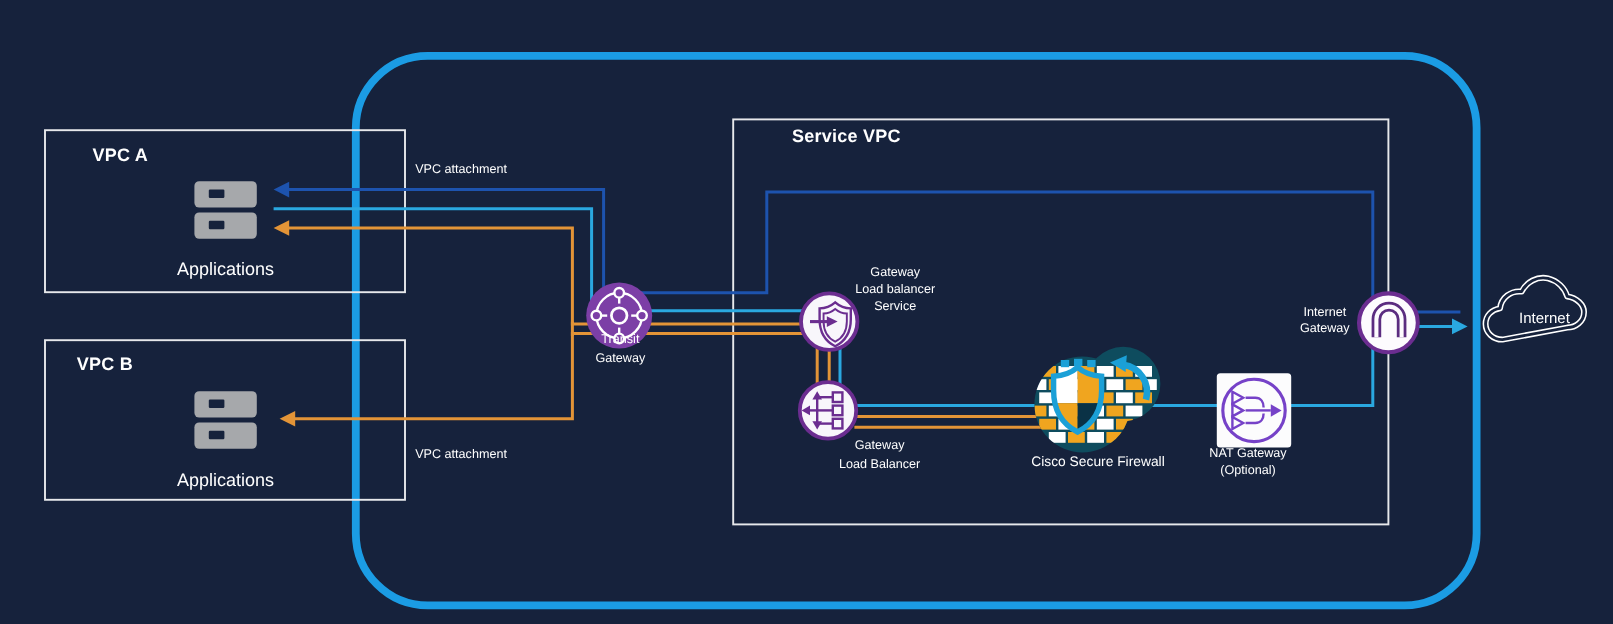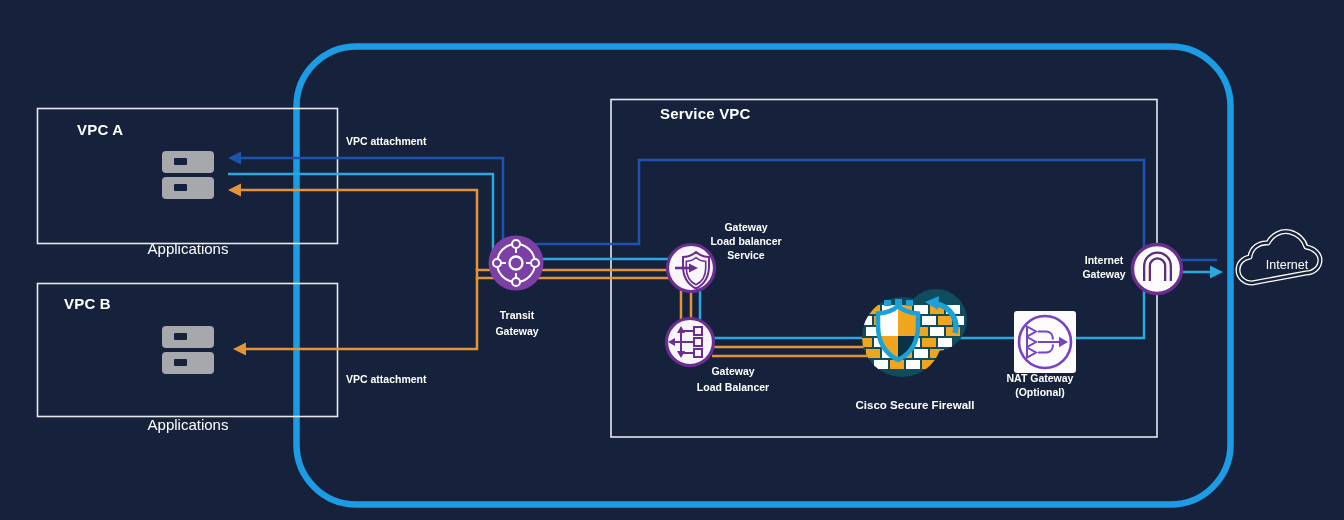--- a/index.html
+++ b/index.html
@@ -29,22 +29,22 @@
   .f-teal{fill:var(--firewall_teal);}
   .s-cb{stroke:var(--cisco_blue);fill:none;}
   .f-cb{fill:var(--cisco_blue);}
   .f-brick{fill:var(--brick_orange);}
   .f-gray{fill:var(--server_gray);}
   .f-bg{fill:var(--background);}
   .s-bg{stroke:var(--background);fill:none;}
   
   .lbl{position:absolute;color:var(--text);white-space:nowrap;}
   .ttl{font-size:15px;font-weight:700;letter-spacing:.2px;}
-  .app{font-size:15px;font-weight:400;margin-top:24px;}
-  .small{font-size:10.5px;font-weight:700;}
+  .app{font-size:15px;font-weight:400;}
+  .small{font-size:10.5px;font-weight:400;}
   .ctr{text-align:center;transform:translateX(-50%);line-height:14px;}
   .lh15{line-height:15.5px;}
   .cloudtxt{font-size:12.5px;font-weight:400;}
 </style>
 </head>
 <body>
 
 <div id="stage">
 
 <svg id="diagram-svg" width="1344" height="520" viewBox="0 0 1344 520">
@@ -221,37 +221,37 @@
 <div class="lbl app ctr" style="left:188px;top:218px;">Applications</div>
 
 <div class="lbl ttl" style="left:64px;top:295px;">VPC B</div>
 <div class="lbl app ctr" style="left:188px;top:394px;">Applications</div>
 
 <div class="lbl small" style="left:346px;top:135px;">VPC attachment</div>
 <div class="lbl small" style="left:346px;top:373px;">VPC attachment</div>
 
 <div class="lbl ttl" style="left:660px;top:105px;">Service VPC</div>
 
-<div class="lbl small ctr lh15" style="left:517px;top:308px;">
+<div class="lbl small ctr lh15" style="left:517px;top:276px;">
   <div>Transit</div>
   <div>Gateway</div>
 </div>
 
 <div class="lbl small ctr" style="left:746px;top:220px;">
   <div>Gateway</div>
   <div>Load balancer</div>
   <div>Service</div>
 </div>
 
 <div class="lbl small ctr lh15" style="left:733px;top:364px;">
   <div>Gateway</div>
   <div>Load Balancer</div>
 </div>
 
-<div class="lbl small ctr" style="left:915px;top:378px;font-size:11.5px;margin-top:20px;">Cisco Secure Firewall</div>
+<div class="lbl small ctr" style="left:915px;top:378px;font-size:11.5px;">Cisco Secure Firewall</div>
 
 <div class="lbl small ctr" style="left:1040px;top:371px;">
   <div>NAT Gateway</div>
   <div>(Optional)</div>
 </div>
 
 <div class="lbl small ctr" style="left:1104px;top:253px;">
   <div>Internet</div>
   <div>Gateway</div>
 </div>

